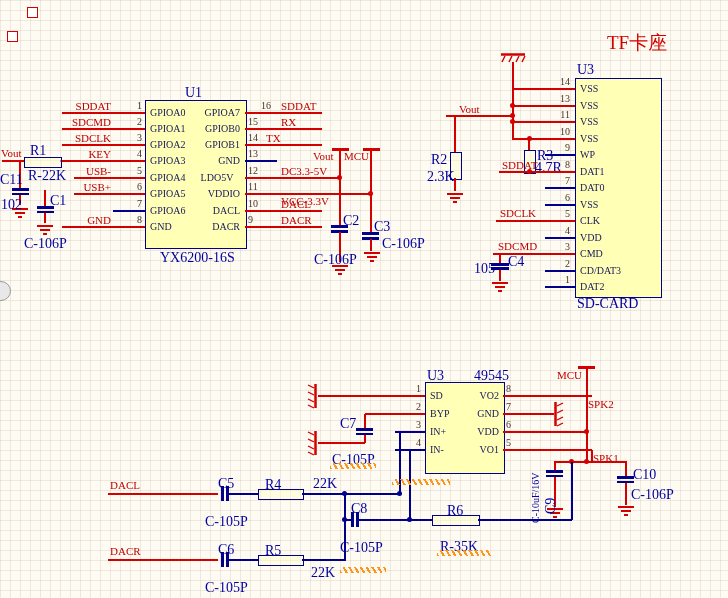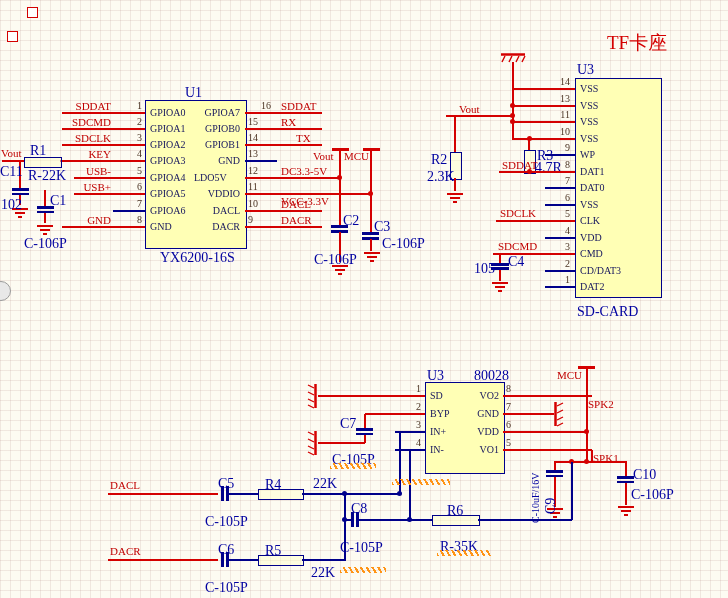--- a/index.html
+++ b/index.html
@@ -45,21 +45,21 @@
   <span class="t nm" style="left:150px;top:155px">GPIOA3</span>
   <span class="t nm" style="left:150px;top:172px">GPIOA4</span>
   <span class="t nm" style="left:150px;top:188px">GPIOA5</span>
   <span class="t nm" style="left:150px;top:205px">GPIOA6</span>
   <span class="t nm" style="left:150px;top:221px">GND</span>
 
   <span class="t nm" style="left:194px;top:107px;width:46px;text-align:right">GPIOA7</span>
   <span class="t nm" style="left:194px;top:123px;width:46px;text-align:right">GPIOB0</span>
   <span class="t nm" style="left:194px;top:139px;width:46px;text-align:right">GPIOB1</span>
   <span class="t nm" style="left:194px;top:155px;width:46px;text-align:right">GND</span>
-  <span class="t nm" style="left:194px;top:172px;width:46px;text-align:left">LDO5V</span>
+  <span class="t nm" style="left:194px;top:172px;width:46px;text-align:center">LDO5V</span>
   <span class="t nm" style="left:194px;top:188px;width:46px;text-align:right">VDDIO</span>
   <span class="t nm" style="left:194px;top:205px;width:46px;text-align:right">DACL</span>
   <span class="t nm" style="left:194px;top:221px;width:46px;text-align:right">DACR</span>
 
   <span class="t num" style="left:124px;top:100px;width:18px;text-align:right">1</span>
   <span class="t num" style="left:124px;top:116px;width:18px;text-align:right">2</span>
   <span class="t num" style="left:124px;top:132px;width:18px;text-align:right">3</span>
   <span class="t num" style="left:124px;top:148px;width:18px;text-align:right">4</span>
   <span class="t num" style="left:124px;top:165px;width:18px;text-align:right">5</span>
   <span class="t num" style="left:124px;top:181px;width:18px;text-align:right">6</span>
@@ -96,21 +96,21 @@
   <div class="rx" style="left:24px;top:157px;width:36px;height:9px"></div>
   <span class="t d" style="left:30px;top:143px">R1</span>
   <span class="t d" style="left:28px;top:168px">R-22K</span>
   <div class="w" style="left:19px;top:162px;width:2px;height:26px"></div>
   <div class="b" style="left:12px;top:188px;width:17px;height:2.5px"></div>
   <div class="b" style="left:12px;top:192.5px;width:17px;height:2.5px"></div>
   <div class="w" style="left:19px;top:195px;width:2px;height:10px"></div>
   <svg class="sym" style="left:10px;top:207px" width="20" height="13" viewBox="0 0 20 13">
       <path d="M2 2h16M5 6h10M8 10h4" stroke="#d40000" stroke-width="2" fill="none"></path>
     </svg>
-  <span class="t d" style="left:0px;top:164px">C11</span>
+  <span class="t d" style="left:0px;top:172px">C11</span>
   <span class="t d" style="left:1px;top:197px">102</span>
   <div class="w" style="left:44px;top:190px;width:2px;height:16px"></div>
   <div class="b" style="left:37px;top:206px;width:17px;height:2.5px"></div>
   <div class="b" style="left:37px;top:210.5px;width:17px;height:2.5px"></div>
   <div class="w" style="left:44px;top:213px;width:2px;height:10px"></div>
   <svg class="sym" style="left:35px;top:224px" width="20" height="13" viewBox="0 0 20 13">
       <path d="M2 2h16M5 6h10M8 10h4" stroke="#d40000" stroke-width="2" fill="none"></path>
     </svg>
   <span class="t d" style="left:50px;top:193px">C1</span>
   <span class="t d" style="left:24px;top:236px">C-106P</span>
@@ -118,21 +118,21 @@
   <div class="w" style="left:245px;top:112px;width:77px;height:2px"></div>
   <div class="w" style="left:245px;top:128px;width:77px;height:2px"></div>
   <div class="w" style="left:245px;top:144px;width:77px;height:2px"></div>
   <div class="b" style="left:245px;top:160px;width:32px;height:2px"></div>
   <div class="w" style="left:245px;top:177px;width:95px;height:2px"></div>
   <div class="w" style="left:245px;top:193px;width:127px;height:2px"></div>
   <div class="w" style="left:245px;top:210px;width:77px;height:2px"></div>
   <div class="w" style="left:245px;top:226px;width:77px;height:2px"></div>
   <span class="t nl" style="left:281px;top:100px">SDDAT</span>
   <span class="t nl" style="left:281px;top:116px">RX</span>
-  <span class="t nl" style="left:296px;top:132px">TX</span>
+  <span class="t nl" style="left:266px;top:132px">TX</span>
   <span class="t nl" style="left:281px;top:165px">DC3.3-5V</span>
   <span class="t nl" style="left:281px;top:195px">VCC-3.3V</span>
   <span class="t nl" style="left:281px;top:198px">DACL</span>
   <span class="t nl" style="left:281px;top:214px">DACR</span>
 
   <div class="w" style="left:332px;top:148px;width:17px;height:2.5px"></div>
   <span class="t nl" style="left:313px;top:150px">Vout</span>
   <div class="w" style="left:339px;top:150px;width:2px;height:28px"></div>
   <div class="dotr" style="left:337px;top:175px"></div>
   <div class="w" style="left:339px;top:178px;width:2px;height:47px"></div>
@@ -209,21 +209,21 @@
 
   <div class="b" style="left:545px;top:154px;width:30px;height:2px"></div>
   <div class="b" style="left:545px;top:187px;width:30px;height:2px"></div>
   <div class="b" style="left:545px;top:204px;width:30px;height:2px"></div>
   <div class="b" style="left:545px;top:237px;width:30px;height:2px"></div>
   <div class="b" style="left:545px;top:270px;width:30px;height:2px"></div>
   <div class="b" style="left:545px;top:286px;width:30px;height:2px"></div>
 
   <div class="body" style="left:575px;top:78px;width:85px;height:218px"></div>
   <span class="t d" style="left:577px;top:62px">U3</span>
-  <span class="t d" style="left:577px;top:304px">SD-CARD</span>
+  <span class="t d" style="left:577px;top:296px">SD-CARD</span>
 
   <span class="t nm" style="left:580px;top:83px">VSS</span>
   <span class="t nm" style="left:580px;top:100px">VSS</span>
   <span class="t nm" style="left:580px;top:116px">VSS</span>
   <span class="t nm" style="left:580px;top:133px">VSS</span>
   <span class="t nm" style="left:580px;top:149px">WP</span>
   <span class="t nm" style="left:580px;top:166px">DAT1</span>
   <span class="t nm" style="left:580px;top:182px">DAT0</span>
   <span class="t nm" style="left:580px;top:199px">VSS</span>
   <span class="t nm" style="left:580px;top:215px">CLK</span>
@@ -241,21 +241,21 @@
   <span class="t num" style="left:552px;top:175px;width:18px;text-align:right">7</span>
   <span class="t num" style="left:552px;top:192px;width:18px;text-align:right">6</span>
   <span class="t num" style="left:552px;top:208px;width:18px;text-align:right">5</span>
   <span class="t num" style="left:552px;top:225px;width:18px;text-align:right">4</span>
   <span class="t num" style="left:552px;top:241px;width:18px;text-align:right">3</span>
   <span class="t num" style="left:552px;top:258px;width:18px;text-align:right">2</span>
   <span class="t num" style="left:552px;top:274px;width:18px;text-align:right">1</span>
 
   <div class="body" style="left:425px;top:382px;width:78px;height:90px"></div>
   <span class="t d" style="left:427px;top:368px">U3</span>
-  <span class="t d" style="left:474px;top:368px">80028</span>
+  <span class="t d" style="left:474px;top:368px">49545</span>
   <span class="t nm" style="left:430px;top:390px">SD</span>
   <span class="t nm" style="left:430px;top:408px">BYP</span>
   <span class="t nm" style="left:430px;top:426px">IN+</span>
   <span class="t nm" style="left:430px;top:444px">IN-</span>
   <span class="t nm" style="left:457px;top:390px;width:42px;text-align:right">VO2</span>
   <span class="t nm" style="left:457px;top:408px;width:42px;text-align:right">GND</span>
   <span class="t nm" style="left:457px;top:426px;width:42px;text-align:right">VDD</span>
   <span class="t nm" style="left:457px;top:444px;width:42px;text-align:right">VO1</span>
   <span class="t num" style="left:405px;top:383px;width:16px;text-align:right">1</span>
   <span class="t num" style="left:405px;top:401px;width:16px;text-align:right">2</span>

